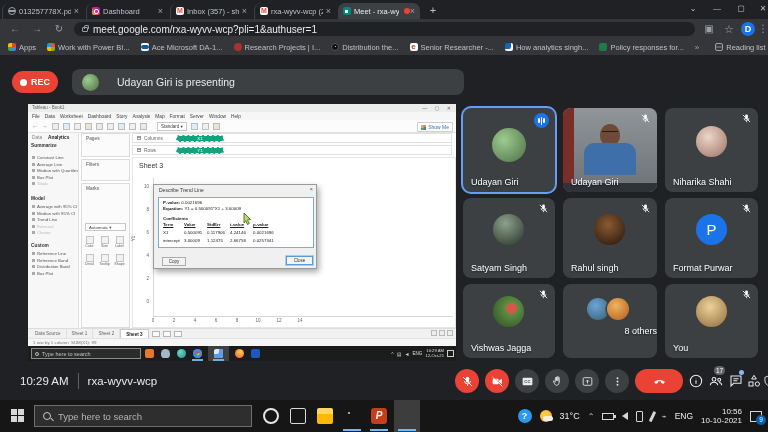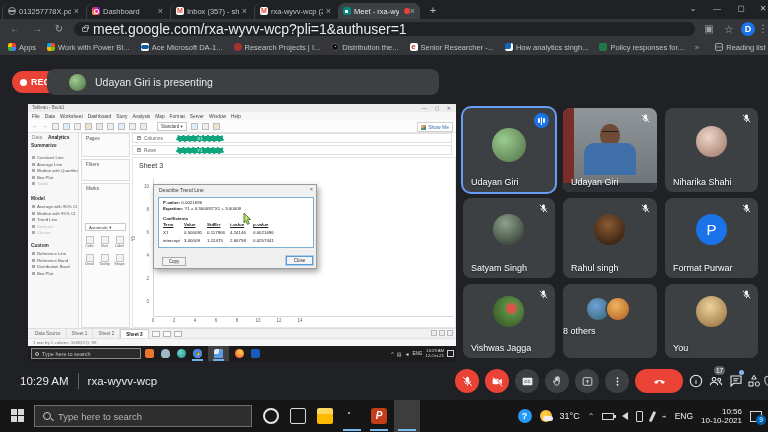--- a/index.html
+++ b/index.html
@@ -23,21 +23,21 @@
 .fav.meet::after{content:"";position:absolute;left:2px;top:2.5px;width:3px;height:3px;background:#fff}
 .recdot{width:6px;height:6px;border-radius:50%;background:#ea4335;margin-left:2px;flex:0 0 6px}
 .newtab{position:absolute;top:4px;left:426px;width:14px;height:14px;color:#bdc1c6;font-size:11px;text-align:center;line-height:13px}
 .wbtn{position:absolute;top:0;width:22px;height:19px;color:#bdc1c6;font-size:8px;text-align:center;line-height:18px}
 
 #nav{position:absolute;left:0;top:19px;width:768px;height:20px;background:#35363a}
 .navic{position:absolute;top:3px;width:14px;height:14px;color:#9aa0a6;font-size:10px;text-align:center;line-height:14px}
 #omni{position:absolute;left:74px;top:3px;width:621px;height:14px;border-radius:7px;background:#202124;display:flex;align-items:center;padding:0 8px}
 .lock{width:6px;height:5px;border:1px solid #9aa0a6;border-radius:1px;position:relative;margin-right:5px}
 .lock::before{content:"";position:absolute;left:1px;top:-3px;width:2.5px;height:3px;border:1px solid #9aa0a6;border-bottom:none;border-radius:2px 2px 0 0}
-#url{font-size:14px;color:#e8eaed}
+#url{font-size:10px;color:#e8eaed}
 .avatar-d{position:absolute;left:741px;top:3px;width:14px;height:14px;border-radius:50%;background:#1a73e8;color:#fff;font-size:9px;font-weight:bold;text-align:center;line-height:14px}
 
 #bookmarks{position:absolute;left:0;top:39px;width:768px;height:17px;background:#35363a;display:flex;align-items:center;padding:0 8px;border-bottom:1px solid #202124}
 .bm{display:flex;align-items:flex-start;margin-right:11px;font-size:7.5px;color:#bdc1c6;white-space:nowrap}
 .bmi{width:8px;height:8px;border-radius:2px;margin-right:3px;flex:0 0 8px;position:relative}
 .bmi.grid{background:conic-gradient(#ea4335 0 90deg,#4285f4 0 180deg,#34a853 0 270deg,#fbbc05 0)}
 .bmi.ms{background:conic-gradient(#f25022 0 90deg,#7fba00 0 180deg,#ffb900 0 270deg,#00a4ef 0)}
 .bmi.lines{background:#0b5cab;box-shadow:inset 0 -2px 0 #fff,inset 0 2px 0 #fff}
 .bmi.red{background:#a63232;border-radius:50%}
 .bmi.dark{background:#111;border:1px solid #555;border-radius:50%}
@@ -46,21 +46,21 @@
 .bmi.rede::before{content:"e"}
 .bmi.bluec{background:#1565c0;box-shadow:inset -2px -2px 0 #fff}
 .bmi.green{background:#1e7a46}
 .bmi.list{background:#5f6368;box-shadow:inset 0 2px 0 #35363a,inset 0 -2px 0 #35363a;border:1px solid #9aa0a6}
 .chev{color:#9aa0a6;font-size:8px;margin-right:8px}
 .bmsep{width:1px;height:10px;background:#5f6368;margin-right:8px}
 
 #rec{position:absolute;left:12px;top:71px;width:46px;height:22px;border-radius:11px;background:#ea4335;display:flex;align-items:center;justify-content:center;gap:4px}
 #rec .dot{width:7px;height:7px;border-radius:50%;background:#fff}
 #rec .t{color:#fff;font-size:9px;font-weight:bold}
-#banner{position:absolute;left:47px;top:69px;width:392px;height:26px;border-radius:8px;background:#3c4043;display:flex;align-items:center;padding:0 22px;gap:9px}
+#banner{position:absolute;left:72px;top:69px;width:392px;height:26px;border-radius:8px;background:#3c4043;display:flex;align-items:center;padding:0 10px;gap:18px}
 #banner .av{width:17px;height:17px;border-radius:50%;background:radial-gradient(circle at 35% 35%,#9ccc8f,#4e6e45)}
 #banner .t{color:#e8eaed;font-size:10.5px}
 
 #desktop{position:absolute;left:28px;top:104px;width:428px;height:257px;background:#fff;overflow:hidden;font-family:"Liberation Sans",sans-serif}
 #ttitle{position:absolute;left:0;top:0;width:428px;height:8px;background:#ececec;font-size:4.5px;color:#666;padding-left:4px;line-height:8px}
 #twin{position:absolute;right:2px;top:0;font-size:5px;color:#666;letter-spacing:3px;line-height:8px}
 #tmenu{position:absolute;left:0;top:8px;width:428px;height:8px;background:#f6f6f6;display:flex;gap:5px;padding-left:4px;align-items:center}
 #tmenu span{font-size:4.8px;color:#444}
 #ttool{position:absolute;left:0;top:16px;width:428px;height:13px;background:#fcfcfc;border-bottom:1px solid #e3e3e3;display:flex;align-items:center;gap:4px;padding-left:4px}
 .tarrow{font-size:6px;color:#8a8a8a}
@@ -132,21 +132,21 @@
 .pul{position:absolute;top:13px;width:11px;height:1.5px;background:#6cb2e8}
 #ptbr{position:absolute;right:2px;top:0;height:15px;display:flex;align-items:center;gap:3px}
 #ptbr .g{color:#cfcfcf;font-size:5px}
 #ptbr .eng{color:#ddd;font-size:4.6px}
 #ptbtime{color:#ddd;font-size:4.2px;line-height:4.6px;text-align:right}
 #ptbn{width:7px;height:7px;border:1px solid #cfcfcf}
 
 .tile{position:absolute;border-radius:8px;background:#3c4043;overflow:hidden}
 .tile.speaking{box-shadow:0 0 0 2px #669df6}
 .tname{position:absolute;left:8px;bottom:5px;color:#fff;font-size:9px;text-shadow:0 1px 2px rgba(0,0,0,.6)}
-.tname.center{left:0;right:0;text-align:left}
+.tname.center{left:0;right:0;text-align:right}
 .tav{position:absolute;border-radius:50%}
 .tmic{position:absolute;top:5px;right:6px;width:11px;height:11px}
 .audioind{position:absolute;top:5px;right:6px;width:15px;height:15px;border-radius:50%;background:#1a73e8;display:flex;align-items:center;justify-content:center;gap:1px}
 .audioind span{width:1.5px;background:#fff;border-radius:1px}
 
 .vwall{position:absolute;inset:0;background:linear-gradient(180deg,#90959a,#6d7277)}
 .vstripe{position:absolute;left:0;top:0;width:11px;height:100%;background:#7a2e2a}
 .vdesk{position:absolute;left:0;bottom:0;width:100%;height:9px;background:#2f3338}
 .vhead{position:absolute;left:50%;top:16px;width:20px;height:22px;margin-left:-10px;border-radius:50% 50% 45% 45%;background:#6e4a37}
 .vbody{position:absolute;left:50%;top:35px;width:52px;height:32px;margin-left:-26px;border-radius:10px 10px 0 0;background:#3f6fa8}

